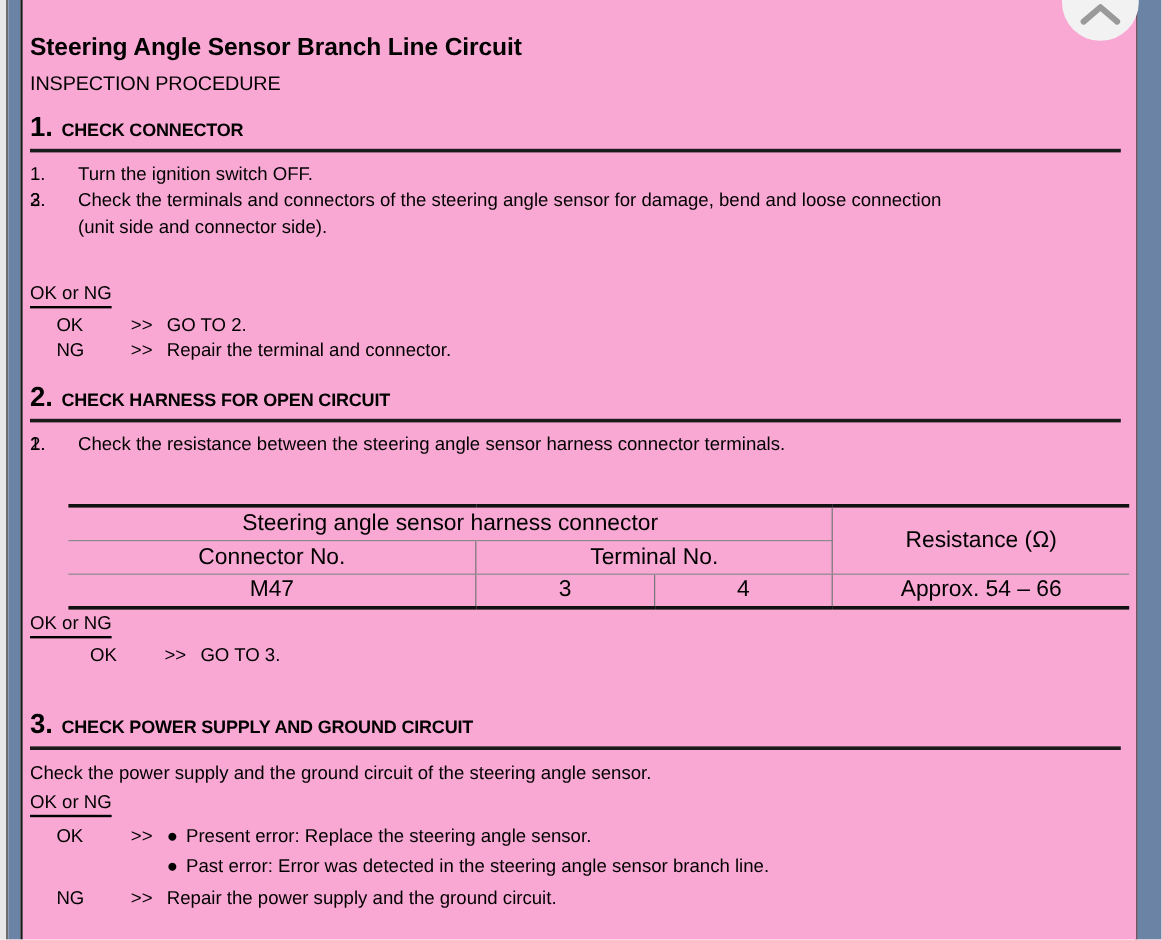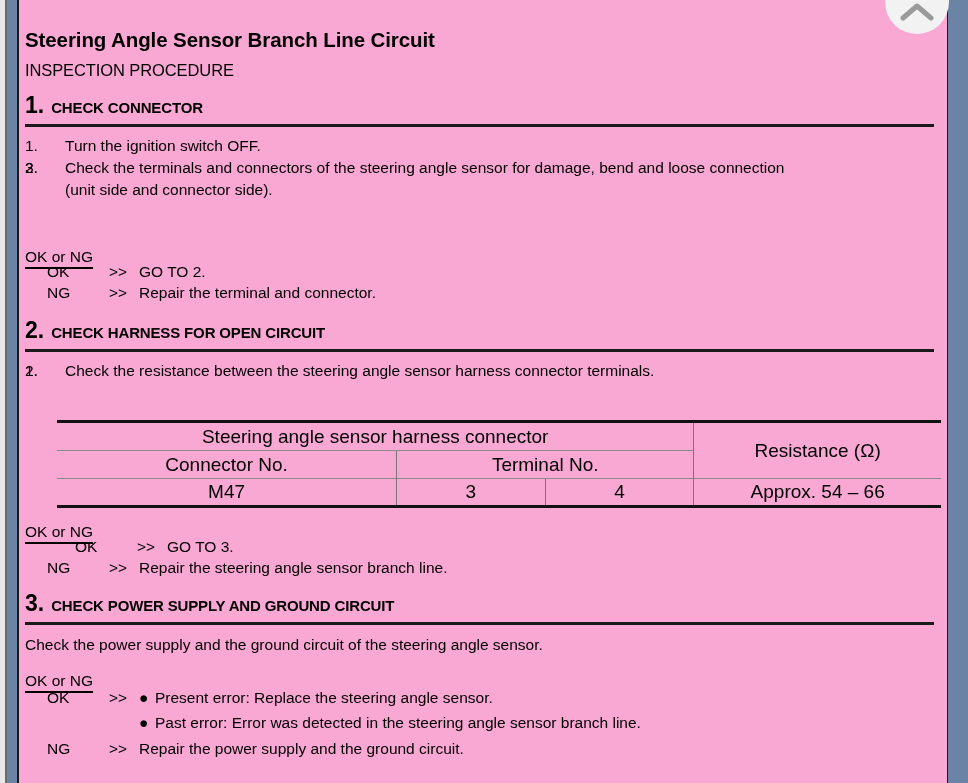--- a/index.html
+++ b/index.html
@@ -176,21 +176,20 @@
     position: absolute;
     left: 6px;
     font-size: 15.5px;
     line-height: 18px;
     display: inline-block;
   }
   .okng-label .u {
     border-bottom: 2.5px solid #000;
     padding-bottom: 1px;
     display: inline-block;
-    margin-top: 12px;
   }
 
   .result-row {
     position: absolute;
     font-size: 15.5px;
     line-height: 21px;
     white-space: nowrap;
   }
   .result-row .rkey {
     display: inline-block;
@@ -331,23 +330,20 @@
     </tbody>
       </table>
 
     <div class="okng-label" style="top:511px;">
       <span class="u">OK or NG</span>
     </div>
 
     <div class="result-row" style="top:536px; left:28px;margin-left:28px;">
       <span class="rkey">OK</span><span class="rarrow">&gt;&gt;</span><span>GO TO 3.</span>
     </div>
-    <div class="result-row" style="top:557px; left:28px;">
-      <span class="rkey">NG</span><span class="rarrow">&gt;&gt;</span><span>Repair the steering angle sensor branch line.</span>
-    </div>
 
     <div class="step-head" style="top:592px;">
       <span class="step-num">3.</span>
       <span class="step-title">CHECK POWER SUPPLY AND GROUND CIRCUIT</span>
     </div>
     <div class="rule-thick" style="top:622px;"></div>
 
     <div class="plain-line" style="top:634px;">Check the power supply and the ground circuit of the steering angle sensor.</div>
 
     <div class="okng-label" style="top:660px;">

